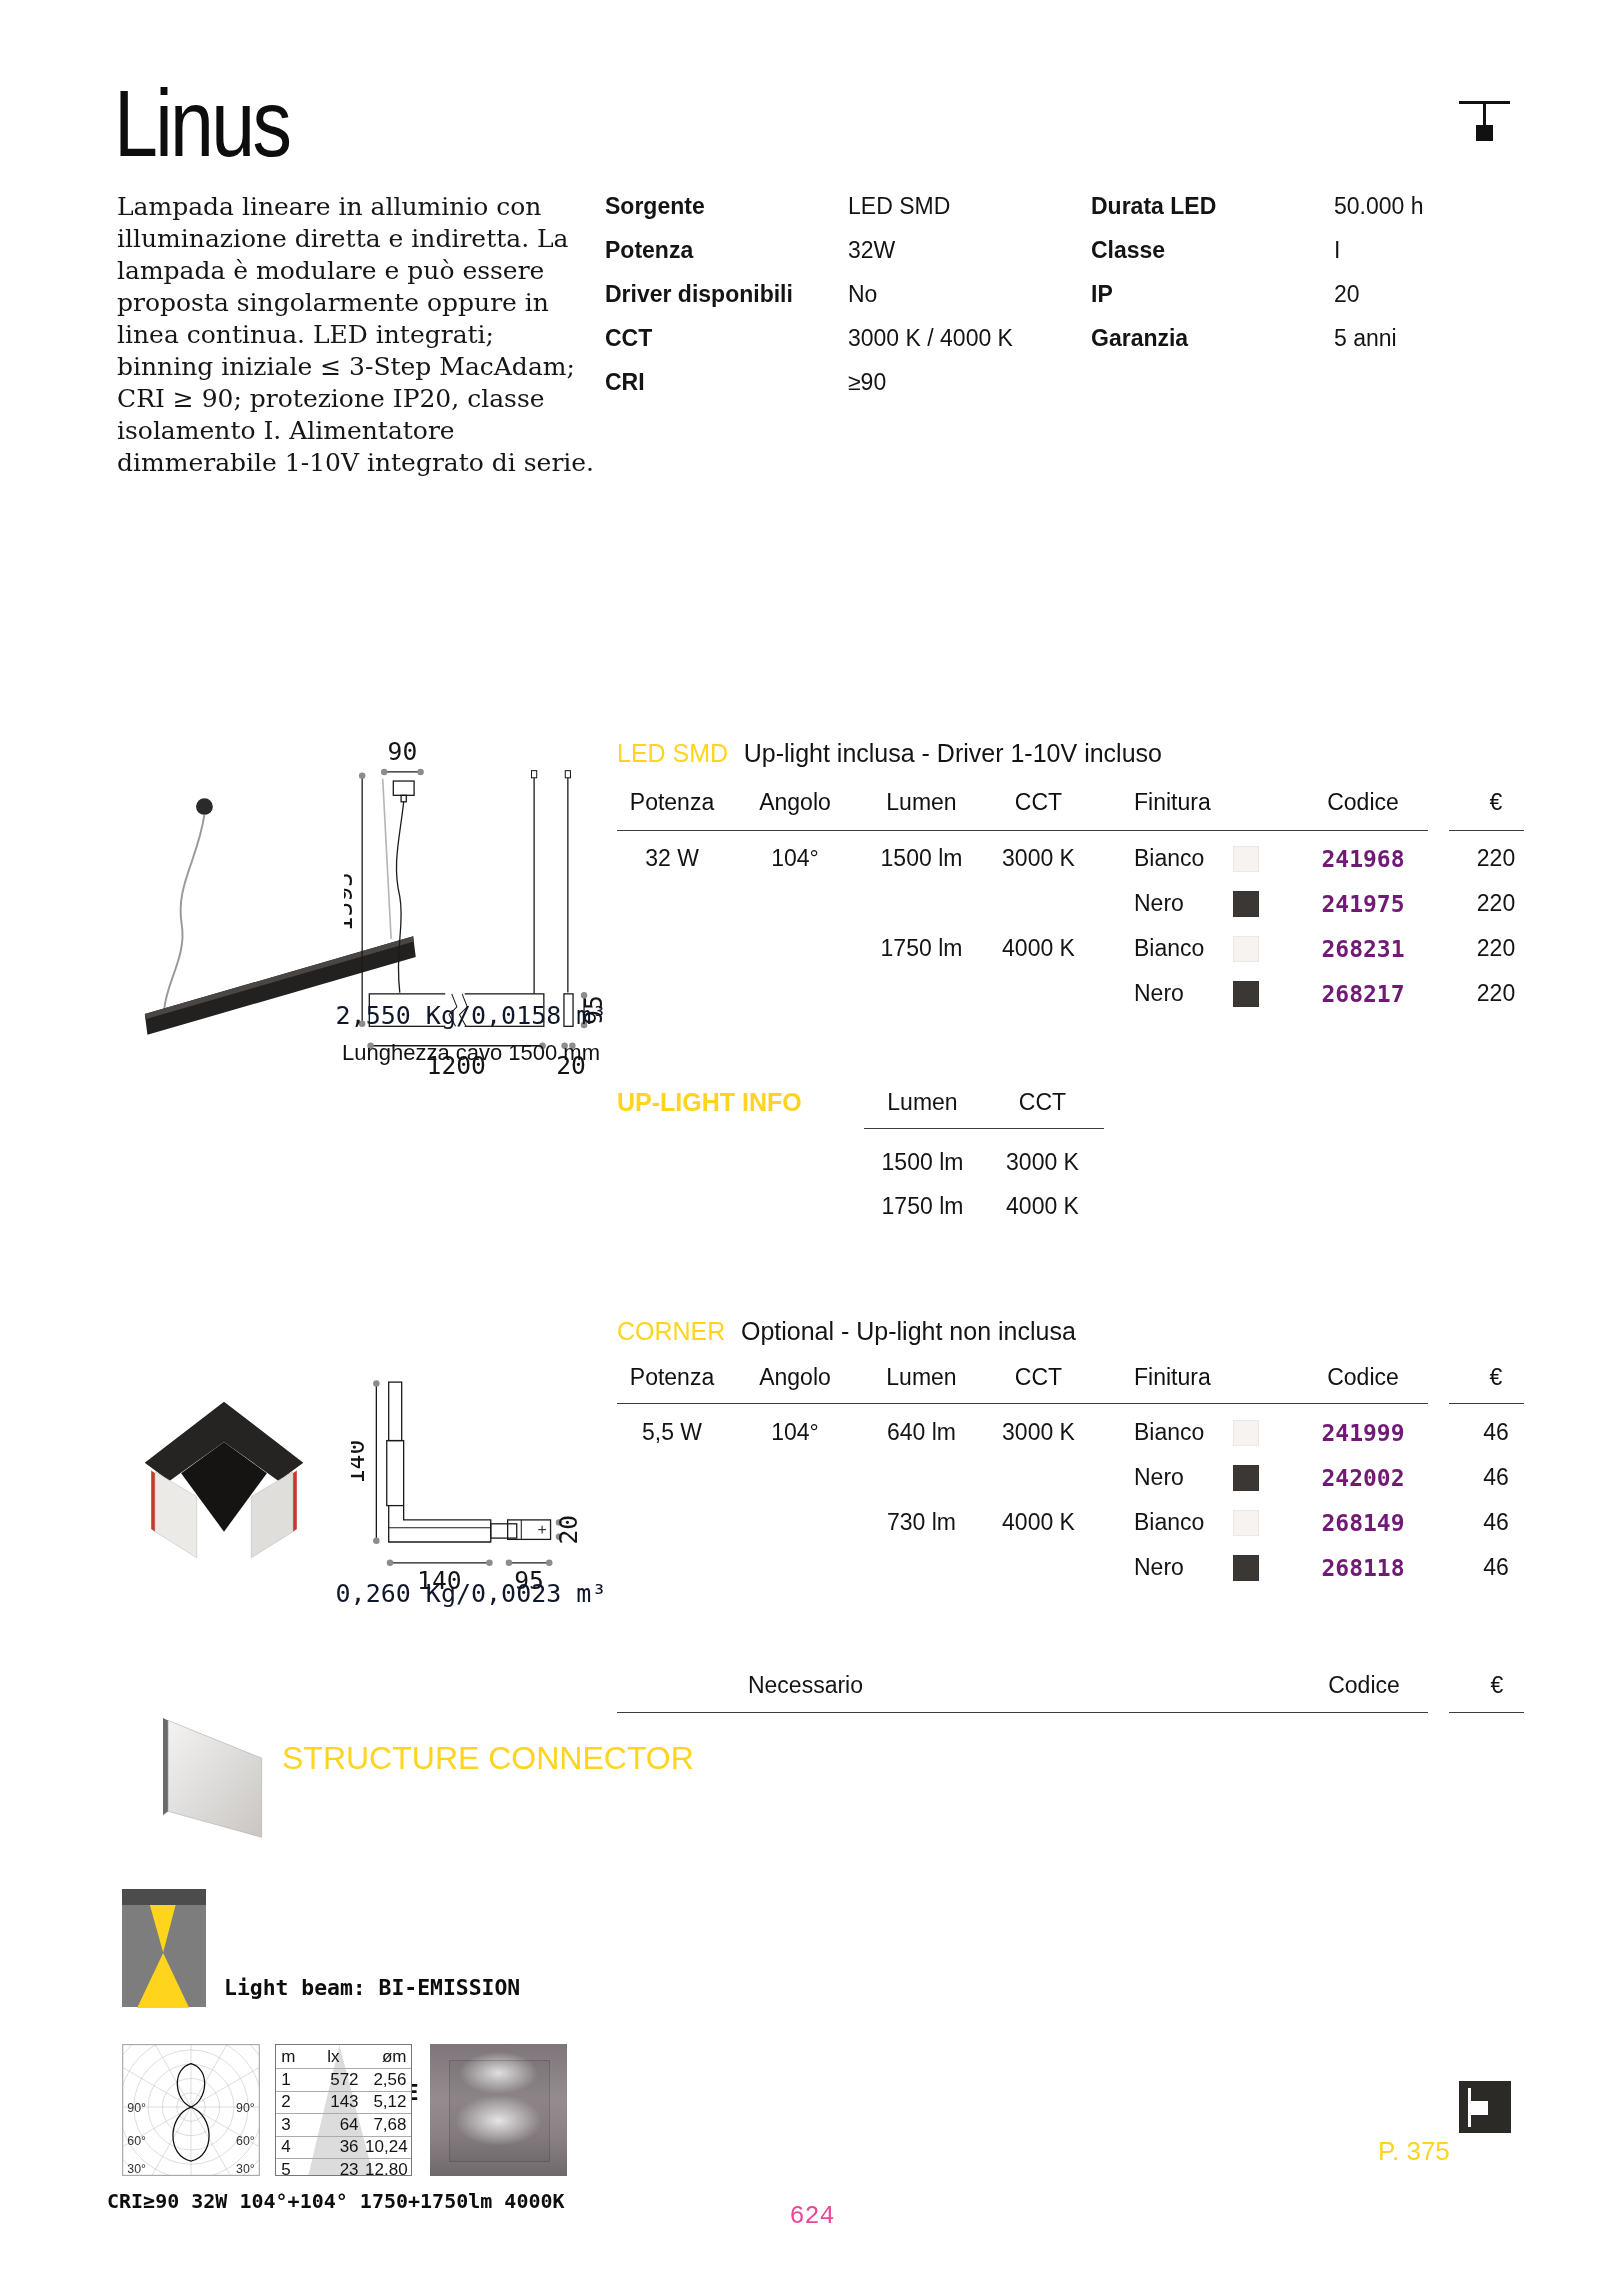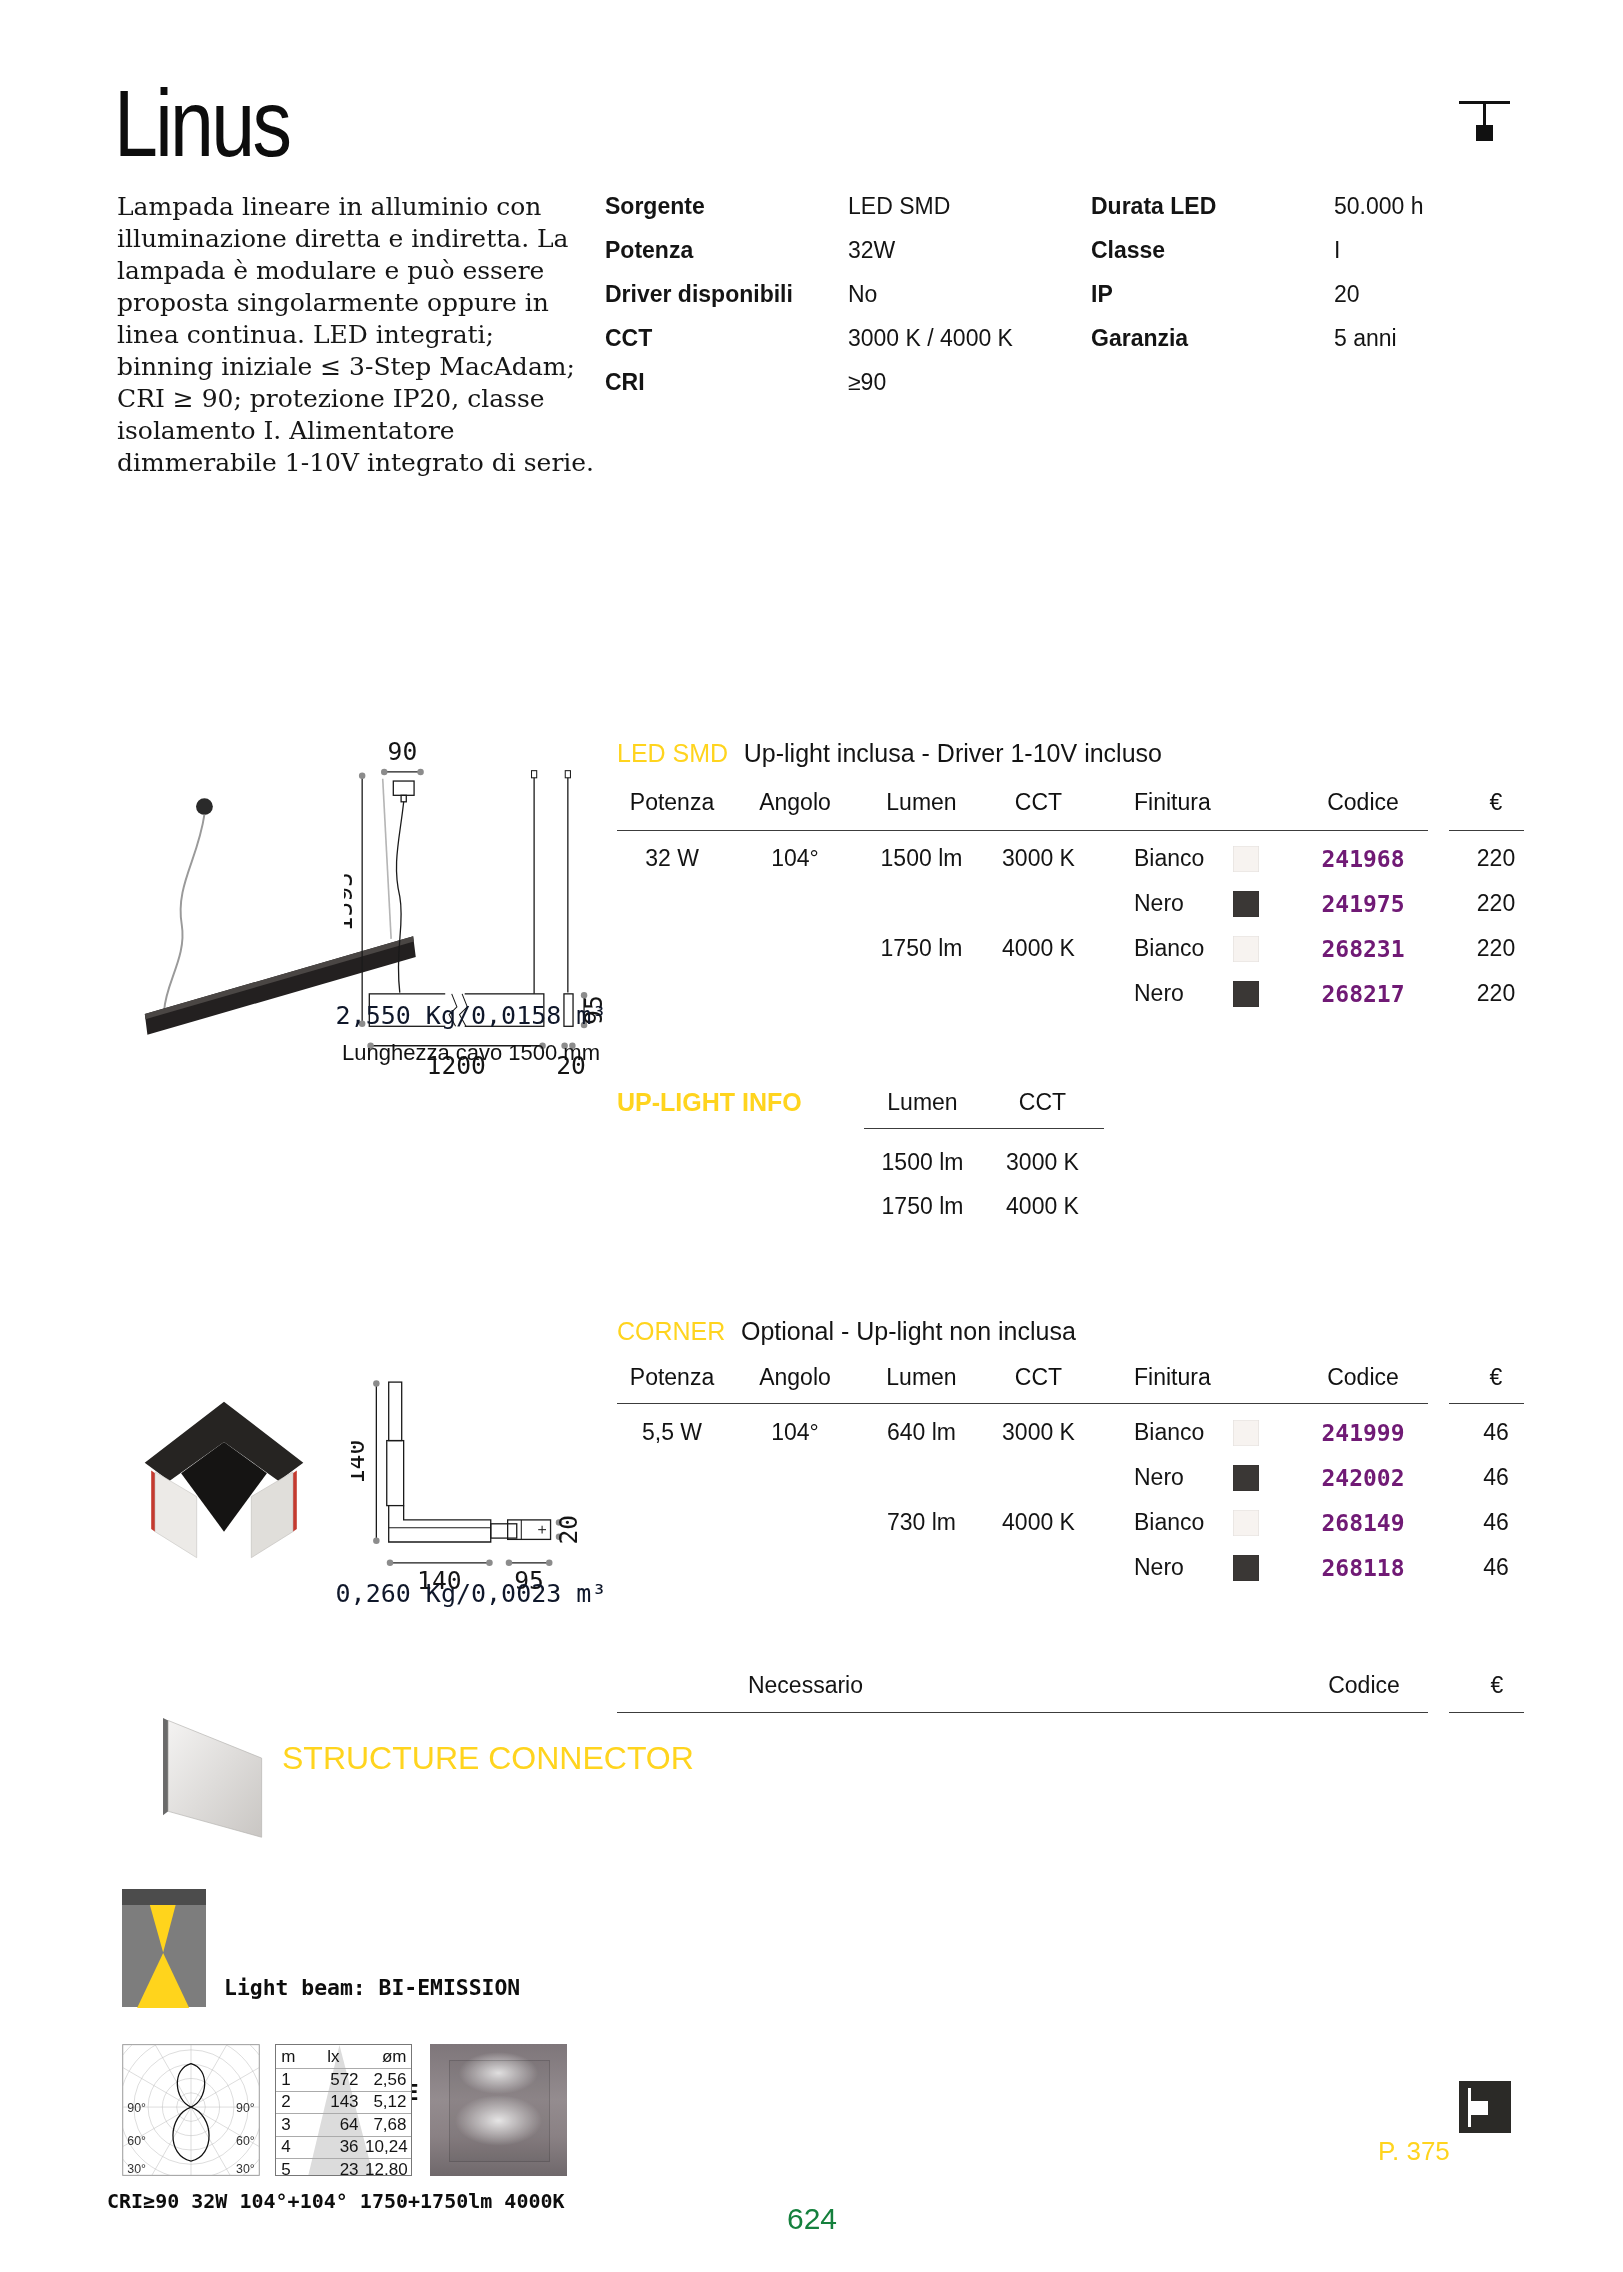--- a/index.html
+++ b/index.html
@@ -78,21 +78,21 @@
   .ph-photo{left:430px;top:2044px;width:137px;height:132px;
      background:
        radial-gradient(ellipse 55px 29px at 50% 22%, rgba(255,255,255,.85), rgba(255,255,255,0) 72%),
        radial-gradient(ellipse 62px 36px at 50% 58%, rgba(255,255,255,.9), rgba(255,255,255,0) 70%),
        linear-gradient(180deg,#7e767a,#948c8f 42%,#8a8184 70%,#6f686b);}
   .ph-inner{position:absolute;left:14%;top:12%;width:72%;height:76%;
             border:1.9px solid rgba(30,25,28,.18);background:rgba(20,15,18,.06);}
   .caption{left:107px;top:2189px;font-family:"DejaVu Sans Mono",monospace;font-weight:bold;
            font-size:20px;color:#0d0d0d;white-space:nowrap;}
   .pagenum{left:747px;top:2202px;width:130px;text-align:center;
-           font-family:Liberation Sans, sans-serif;font-size:30px;color:#15803d;}
+           font-family:Liberation Mono, monospace;font-size:25px;color:#ec4899;}
   .pref-icon{left:1459px;top:2081px;width:52px;height:52px;background:#2b2a27;}
   .pref-line{position:absolute;left:9px;top:6.5px;width:3.2px;height:39px;background:#fff;}
   .pref-sq{position:absolute;left:12.3px;top:20px;width:17px;height:14.3px;background:#fff;}
   .pref-txt{left:1378px;top:2136px;font-size:26px;font-weight:500;color:#FFD41E;white-space:nowrap;}
 </style>
 </head>
 <body>
 
 <div class="page">
 

